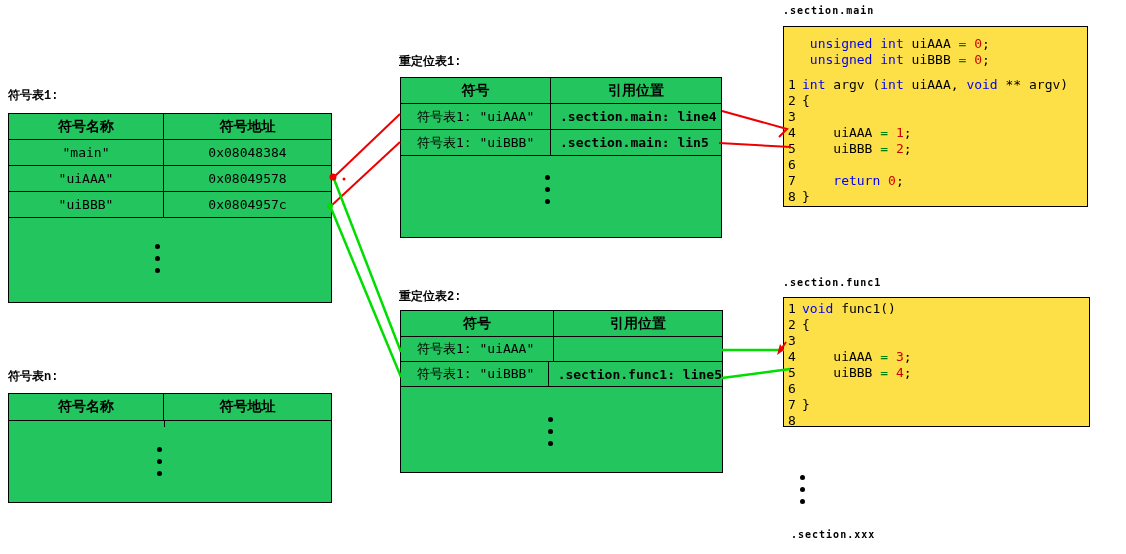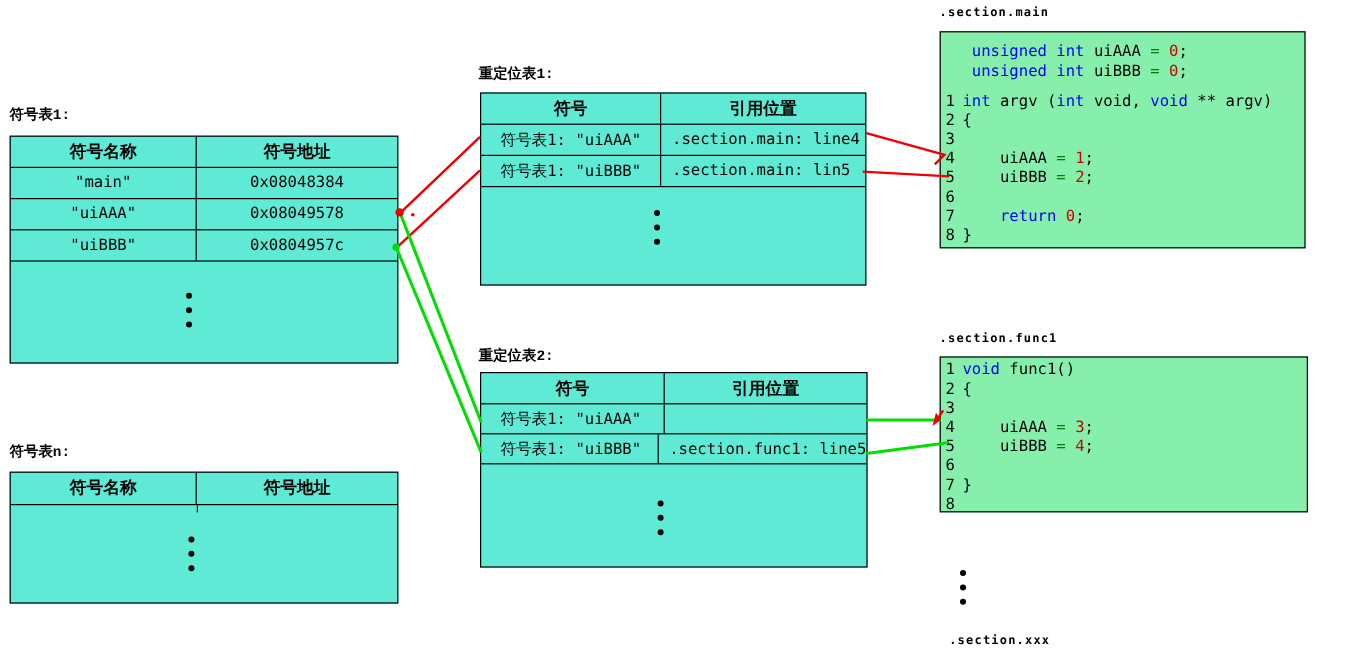--- a/index.html
+++ b/index.html
@@ -14,37 +14,37 @@
   .canvas{
     position:relative;width:1126px;height:554px;background:#fff;
     color:#000;overflow:hidden;
     font-family:"DejaVu Sans Mono","Liberation Mono",monospace;
   }
   .lbl{
     position:absolute;font-weight:bold;font-size:12px;white-space:pre;
     font-family:Liberation Mono, monospace;
   }
   .lbl.mono{font-family:"DejaVu Sans Mono","Liberation Mono",monospace;font-size:10px;letter-spacing:1px;}
-  .tbl{position:absolute;border:1px solid var(--line-black);box-sizing:border-box;background:#5eead4;}
+  .tbl{position:absolute;border:1px solid var(--line-black);box-sizing:border-box;background:#22c55e;}
   .row{display:flex;box-sizing:border-box;}
   .row.bordered{border-bottom:1px solid var(--line-black);}
   .cell{box-sizing:border-box;display:flex;align-items:center;font-size:13px;white-space:pre;}
   .cell.c1{border-right:1px solid var(--line-black);}
   .cell.grow{flex:1;}
   .cell.hdrc{justify-content:center;font-weight:bold;font-size:14px;
     font-family:"DejaVu Sans","Liberation Sans",sans-serif;}
   .cell.center{justify-content:center;}
   .cell.padL{padding-left:16px;}
-  .cell.padS{padding-left:9px;}
+  .cell.padS{padding-left:9px;font-weight:bold;}
   .stub{position:absolute;width:0;border-right:1px solid var(--line-black);}
   .vdots{position:absolute;display:flex;flex-direction:column;gap:7px;}
   .vdots .dot{width:5px;height:5px;border-radius:50%;background:#000;}
   .codebox{
     position:absolute;border:1px solid var(--line-black);box-sizing:border-box;
-    font-size:13px;background:#86efac;overflow:hidden;
+    font-size:13px;background:#fde047;overflow:hidden;
   }
   .code-line{white-space:pre;line-height:16px;height:16px;}
   .code-line.gap{height:9px;}
   .code-line .ln{display:inline-block;width:14px;}
   .c-kw{color:var(--code-keyword);}
   .c-op{color:var(--code-operator);}
   .c-num{color:var(--code-number);}
   svg.overlay{position:absolute;left:0;top:0;width:1126px;height:554px;pointer-events:none;z-index:10;}
   svg.overlay .red{stroke:var(--connector-red);stroke-width:2;fill:none;}
   svg.overlay .green{stroke:var(--connector-green);stroke-width:2.5;fill:none;}
@@ -134,21 +134,21 @@
       <i class="dot"></i>
       <i class="dot"></i>
       <i class="dot"></i>
     </div>
 
   <div class="lbl mono" style="left:783px;top:5px">.section.main</div>
   <div class="codebox" style="left:783px;top:26px;width:305px;height:181px;padding:9px 4px 0 4px">
       <div class="code-line"><span class="ln"></span><span> </span><span class="c-kw">unsigned int</span><span> uiAAA </span><span class="c-op">=</span><span> </span><span class="c-num">0</span><span>;</span></div>
       <div class="code-line"><span class="ln"></span><span> </span><span class="c-kw">unsigned int</span><span> uiBBB </span><span class="c-op">=</span><span> </span><span class="c-num">0</span><span>;</span></div>
       <div class="code-line gap"><span class="ln"></span></div>
-      <div class="code-line"><span class="ln">1</span><span class="c-kw">int</span><span> argv (</span><span class="c-kw">int</span><span> void, </span><span class="c-kw">void</span><span> ** argv)</span></div>
+      <div class="code-line"><span class="ln">1</span><span class="c-kw">int</span><span> argv (</span><span class="c-kw">int</span><span> uiAAA, </span><span class="c-kw">void</span><span> ** argv)</span></div>
       <div class="code-line"><span class="ln">2</span><span>{</span></div>
       <div class="code-line"><span class="ln">3</span></div>
       <div class="code-line"><span class="ln">4</span><span>    uiAAA </span><span class="c-op">=</span><span> </span><span class="c-num">1</span><span>;</span></div>
       <div class="code-line"><span class="ln">5</span><span>    uiBBB </span><span class="c-op">=</span><span> </span><span class="c-num">2</span><span>;</span></div>
       <div class="code-line"><span class="ln">6</span></div>
       <div class="code-line"><span class="ln">7</span><span>    </span><span class="c-kw">return</span><span> </span><span class="c-num">0</span><span>;</span></div>
       <div class="code-line"><span class="ln">8</span><span>}</span></div>
     </div>
 
   <div class="lbl mono" style="left:783px;top:277px">.section.func1</div>

